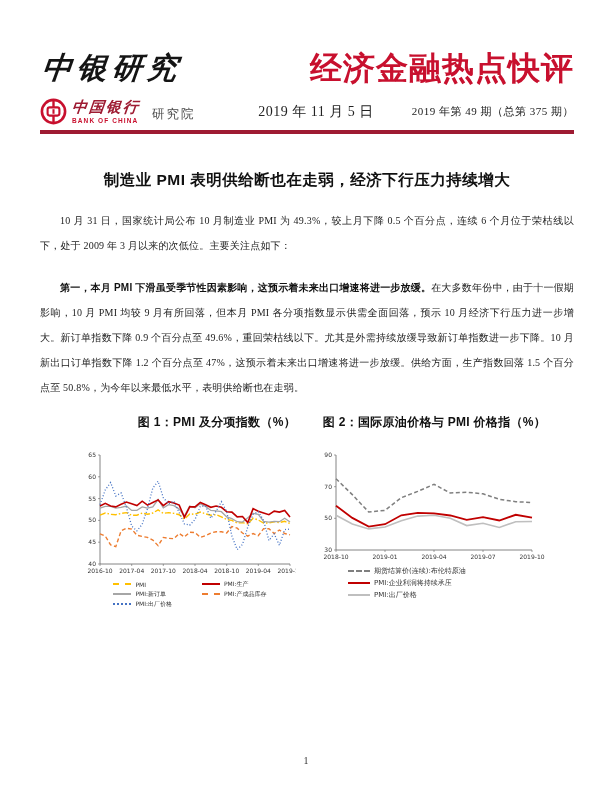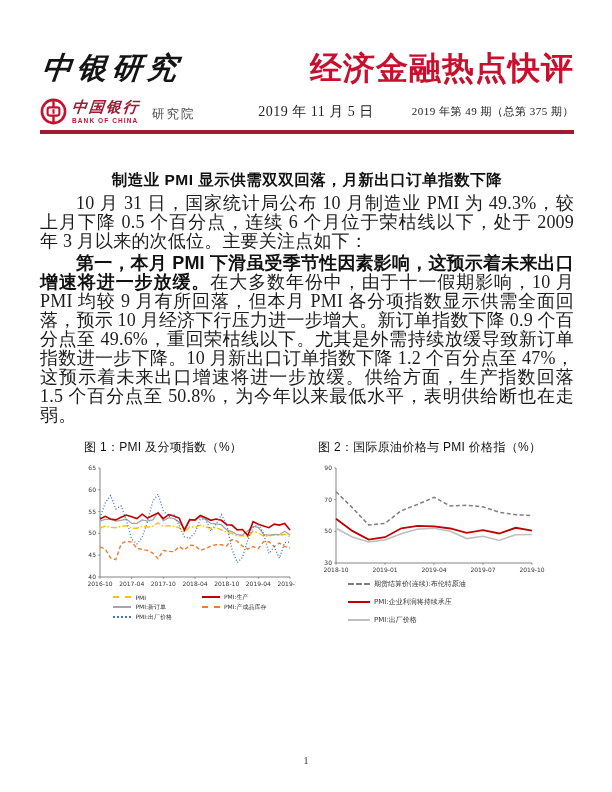--- a/index.html
+++ b/index.html
@@ -36,37 +36,37 @@
   .institute { font-size:12.5px; color:#4a4a4a; margin-left:12px; letter-spacing:2px; align-self:flex-end; padding-bottom:2px; }
   .issue-date { font-size:14px; color:#222; letter-spacing:0.5px; }
   .issue-no { font-size:11px; color:#222; margin-left:38px; letter-spacing:0.5px; }
   .head-rule { height:3.5px; background:#9e1b32; margin-top:5px; }
   
   .article-title {
     text-align:center; font-family:"Liberation Sans","DejaVu Sans",sans-serif;
     font-weight:bold; font-size:15.5px; color:#111; margin-top:36px; letter-spacing:0.5px;
   }
   .para {
-    font-size:18px; line-height:19px; text-align:justify;
-    text-indent:2em; margin-top:3px; letter-spacing:0.2px;
+    font-size:10px; line-height:25px; text-align:justify;
+    text-indent:2em; margin-top:17px; letter-spacing:0.2px;
   }
   .para .lead { font-family:"Liberation Sans","DejaVu Sans",sans-serif; font-weight:bold; color:#111; }
   
   .charts-row { display:flex; margin:14px 0 0 44px; gap:22px; }
   figure { margin:0; }
   .fig-caption {
-    font-family:"Liberation Sans","DejaVu Sans",sans-serif; font-weight:normal;
-    font-size:12px; color:#111; text-align:left; margin-bottom:8px; letter-spacing:0.3px;
+    font-family:"Liberation Sans","DejaVu Sans",sans-serif; font-weight:bold;
+    font-size:12px; color:#111; text-align:right; margin-bottom:20px; letter-spacing:0.3px;
   }
   .chart-canvas { line-height:0; }
   .legend { font-family:"DejaVu Sans",sans-serif; color:#333; margin-top:2px; }
   .legend-item { display:flex; align-items:center; gap:4px; white-space:nowrap; }
   .legend .swatch { display:inline-block; width:18px; height:0; border-top:2px solid #000; }
   #legend-0 { display:grid; grid-template-columns:auto auto; column-gap:30px; row-gap:1px; justify-content:center; font-size:6px; }
-  #legend-1 { display:flex; flex-direction:column; row-gap:8px; margin-left:30px; font-size:7px; }
+  #legend-1 { display:flex; flex-direction:column; row-gap:2px; margin-left:30px; font-size:7px; }
   #legend-1 .swatch { width:22px; }
   .source-note { font-size:11.5px; color:#333; margin:10px 0 0 44px; letter-spacing:0.3px; }
   
   .page-footer { position:absolute; left:0; right:0; bottom:24px; text-align:center; }
   .page-number { font-size:10px; color:#333; font-family:"Liberation Serif",serif; }
 </style>
 </head>
 <body>
 
 <div class="page">
@@ -93,21 +93,21 @@
         <div class="institute">研究院</div>
       </div>
       <div class="issue-date">2019 年 11 月 5 日</div>
       <div class="issue-no">2019 年第 49 期（总第 375 期）</div>
     </div>
 
     <div class="head-rule"></div>
   </header>
 
   <main>
-    <h1 class="article-title">制造业 PMI 显示供需双双回落，月新出口订单指数下降</h1>
+    <h1 class="article-title">制造业 PMI 表明供给断也在走弱，经济下行压力持续增大</h1>
 
     <p class="para"><span class="lead"></span><span>10 月 31 日，国家统计局公布 10 月制造业 PMI 为 49.3%，较上月下降 0.5 个百分点，连续 6 个月位于荣枯线以下，处于 2009 年 3 月以来的次低位。主要关注点如下：</span></p>
 
     <p class="para"><span class="lead">第一，本月 PMI 下滑虽受季节性因素影响，这预示着未来出口增速将进一步放缓。</span><span>在大多数年份中，由于十一假期影响，10 月 PMI 均较 9 月有所回落，但本月 PMI 各分项指数显示供需全面回落，预示 10 月经济下行压力进一步增大。新订单指数下降 0.9 个百分点至 49.6%，重回荣枯线以下。尤其是外需持续放缓导致新订单指数进一步下降。10 月新出口订单指数下降 1.2 个百分点至 47%，这预示着未来出口增速将进一步放缓。供给方面，生产指数回落 1.5 个百分点至 50.8%，为今年以来最低水平，表明供给断也在走弱。</span></p>
 
     <div class="charts-row">
       <figure>
         <figcaption class="fig-caption">图 1：PMI 及分项指数（%）</figcaption>
         <div class="chart-canvas"><svg xmlns="http://www.w3.org/2000/svg" width="212" height="127" font-family="DejaVu Sans, sans-serif">
               <text x="12" y="115.0" font-size="6" fill="#333" text-anchor="end">40</text>

